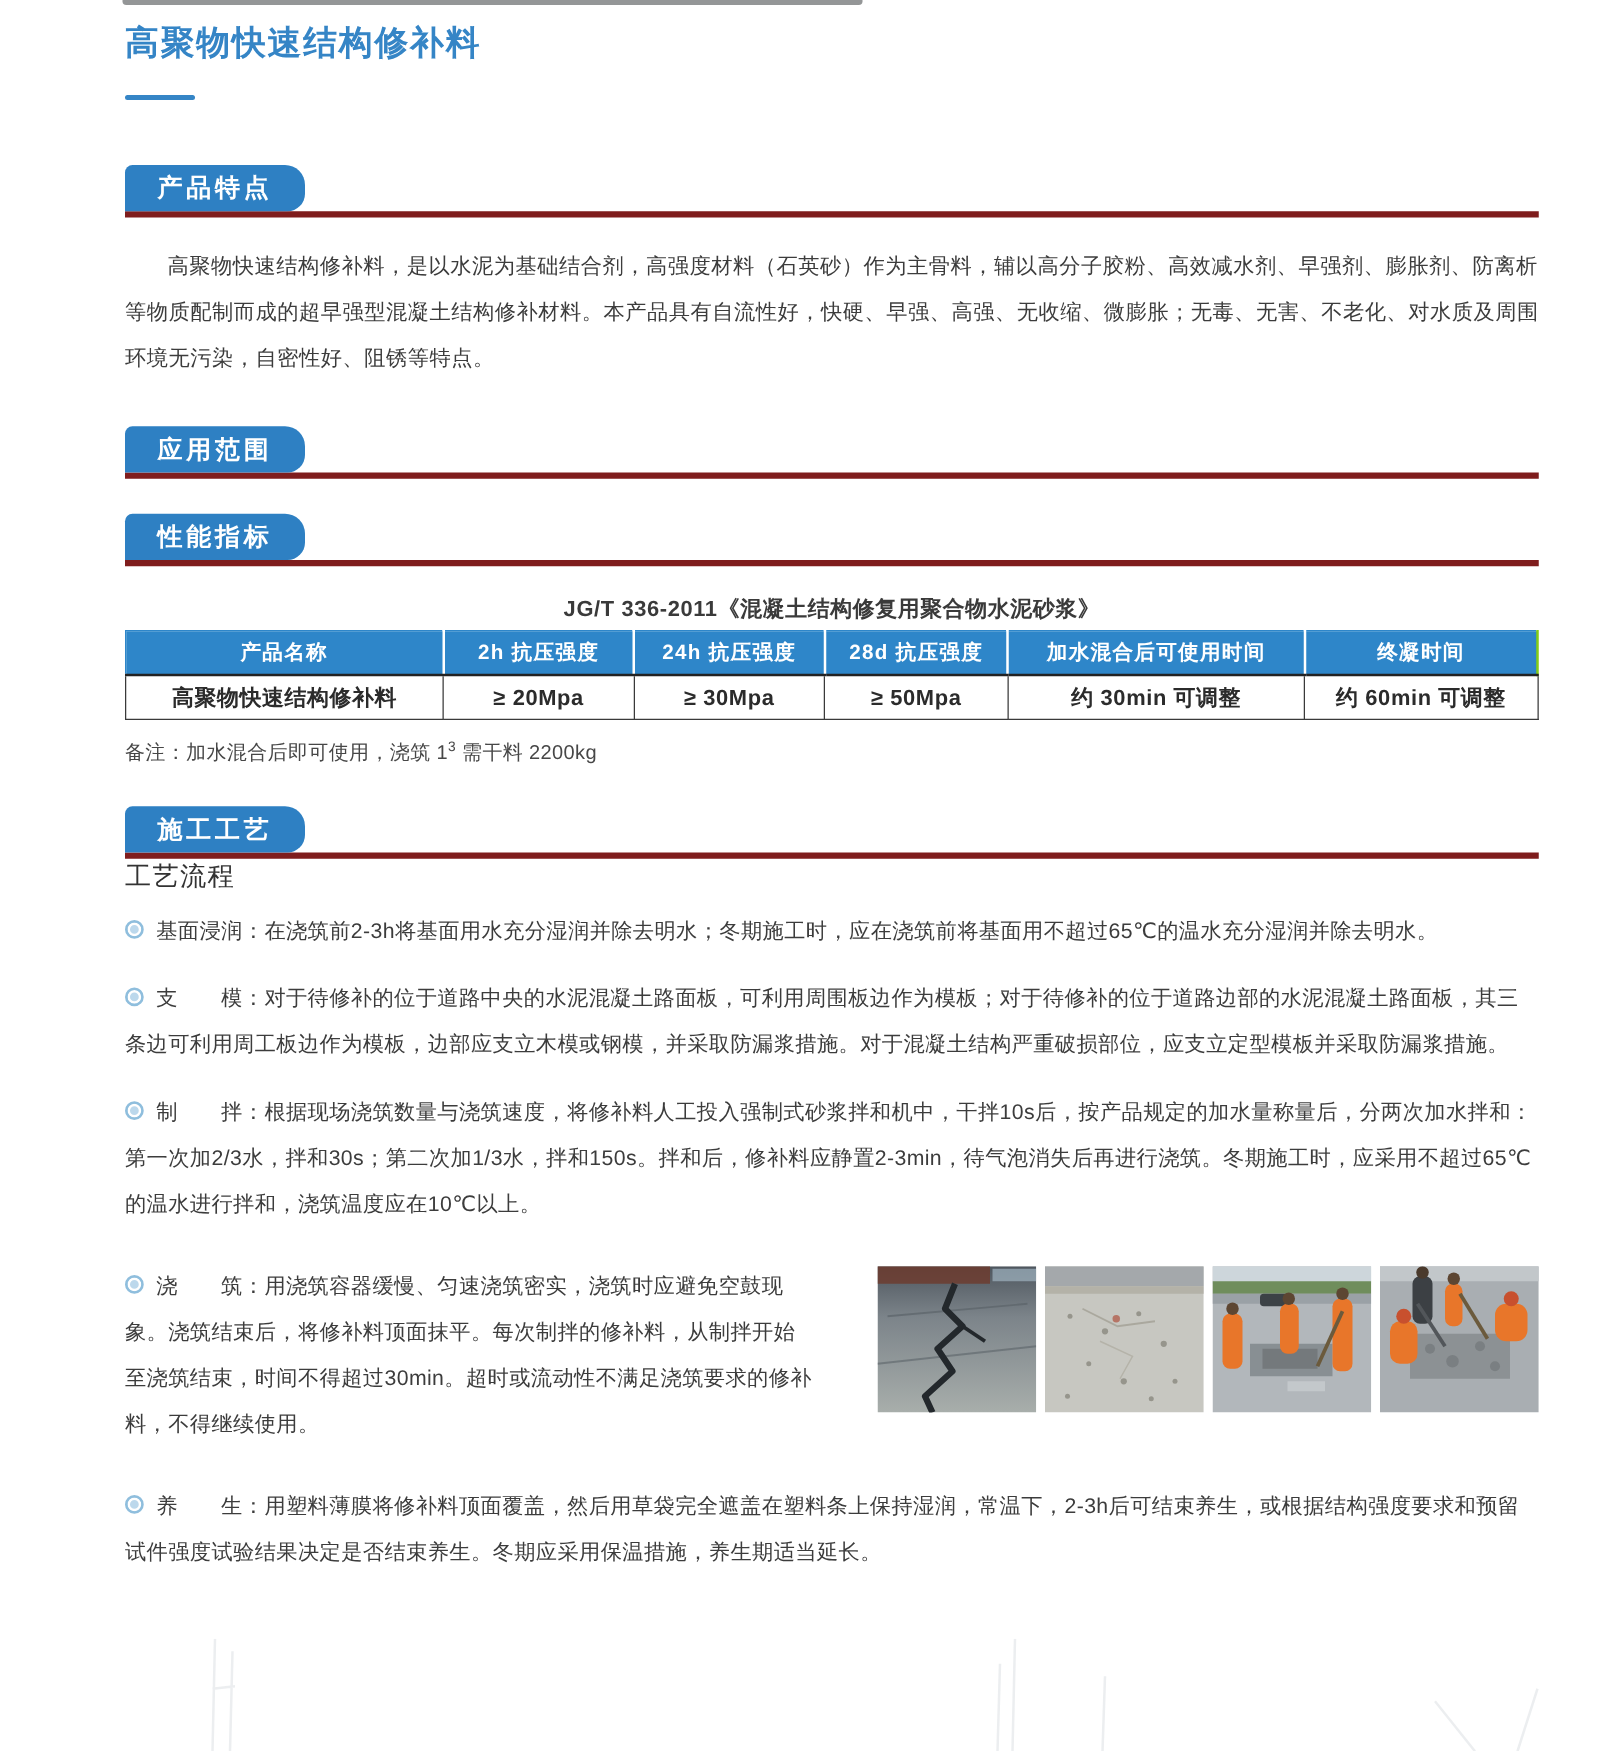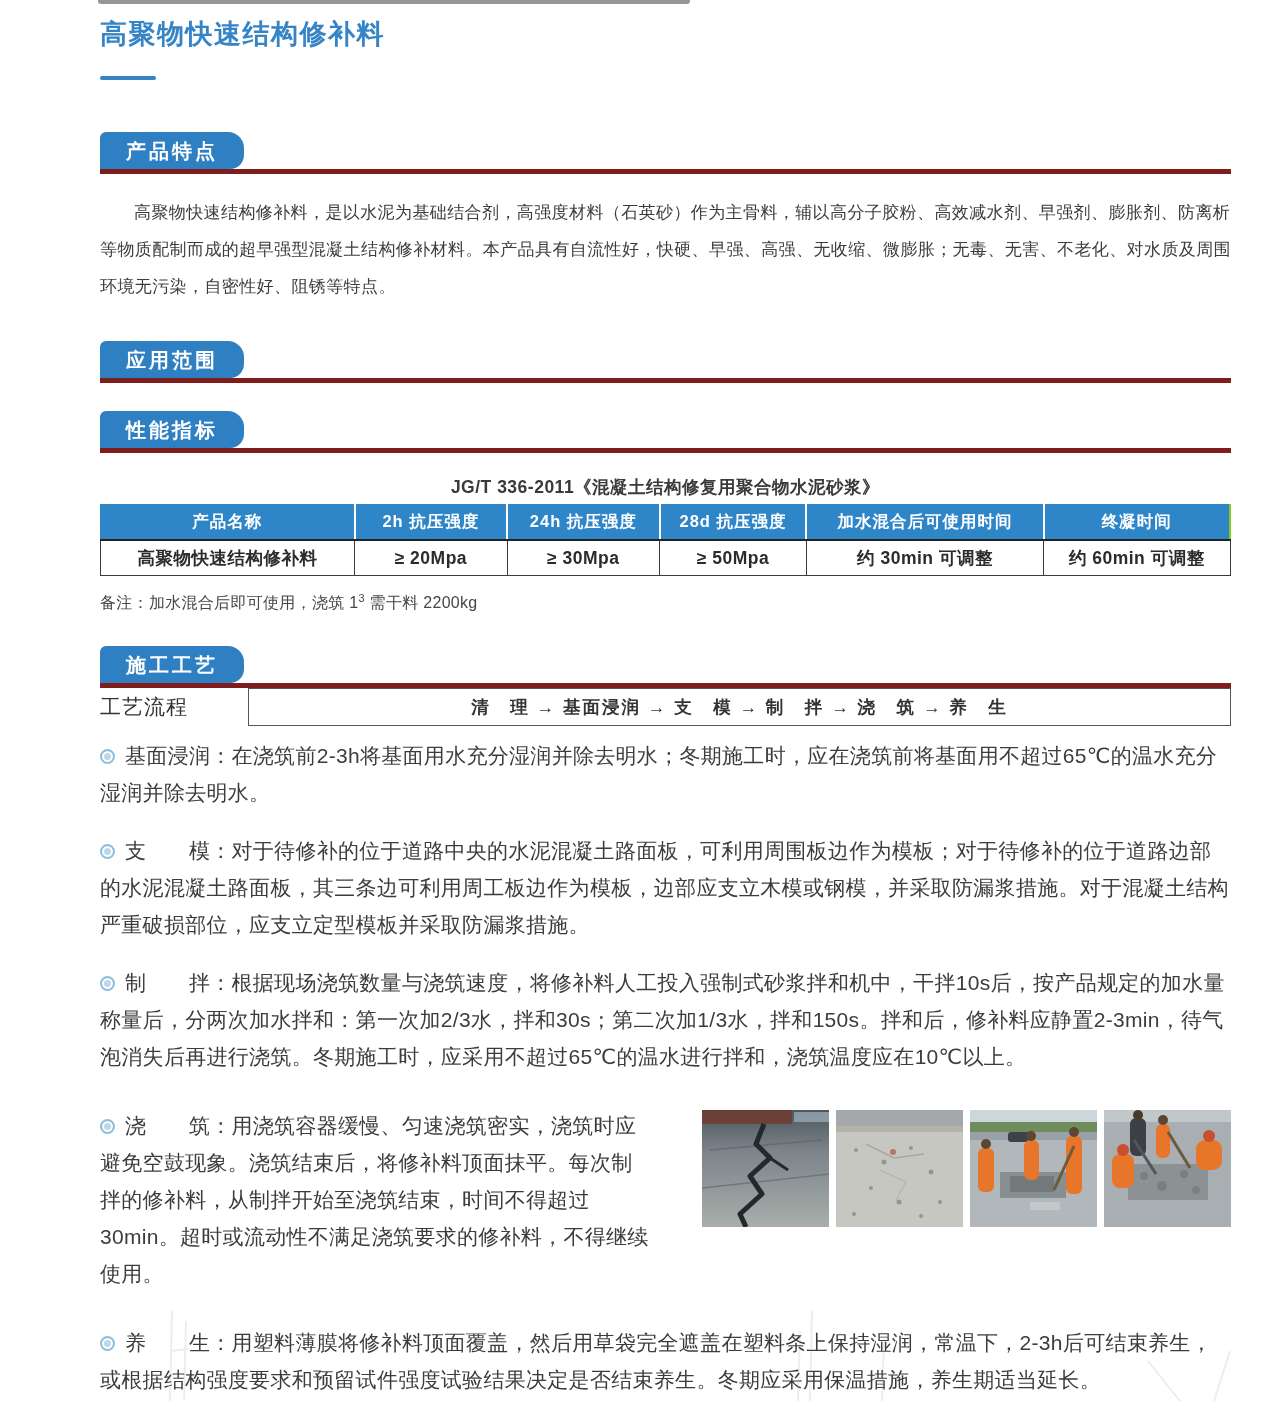--- a/index.html
+++ b/index.html
@@ -46,21 +46,21 @@
   col.c0{width:22.5%;}col.c1{width:13.5%;}col.c2{width:13.5%;}col.c3{width:13%;}col.c4{width:21%;}col.c5{width:16.5%;}
   .perf-note{margin-top:16px;font-size:16px;color:#474747;letter-spacing:.3px;}
   .perf-note sup{font-size:11px;}
   
   .flow-row{display:flex;align-items:stretch;}
   .flow-label{font-size:21px;color:#333;width:148px;flex:0 0 auto;display:flex;align-items:center;letter-spacing:1px;}
   .flow-box{
     flex:1;border:1.5px solid #555;display:flex;align-items:center;justify-content:center;
     font-size:17.5px;font-weight:600;color:#333;letter-spacing:2px;height:36px;
   }
-  .step{margin-top:11px;font-size:21px;line-height:37px;color:#3c3c3c;letter-spacing:.3px;}
+  .step{margin-top:11px;font-size:17px;line-height:37px;color:#3c3c3c;letter-spacing:.3px;}
   .step .ring{margin-right:10px;}
   .step-label{font-weight:400;}
   .pour-row{display:flex;margin-top:0;}
   .pour-text{flex:0 0 552px;}
   .photos{flex:1;display:flex;justify-content:flex-end;gap:7px;margin-top:14px;align-items:flex-start;}
   .photo{width:127px;height:117px;flex:0 0 auto;display:block;}
   
   .m-features{margin-top:52px;}
   .m-apps{margin-top:36px;}
   .m-perf{margin-top:28px;}
@@ -121,21 +121,20 @@
       </tr>
     </tbody>
   </table>
   <div class="perf-note"><span>备注：加水混合后即可使用，浇筑 1</span><sup>3</sup><span> 需干料 2200kg</span></div>
 
   <div class="sec-header m-constr">
     <div class="sec-tab">施工工艺</div>
   </div>
   <div class="flow-row">
     <div class="flow-label">工艺流程</div>
-    <div class="flow-box">清　理 → 基面浸润 → 支　模 → 制　拌 → 浇　筑 → 养　生</div>
   </div>
 
   <p class="step"><span class="ring"></span><span class="step-label">基面浸润：</span><span>在浇筑前2-3h将基面用水充分湿润并除去明水；冬期施工时，应在浇筑前将基面用不超过65℃的温水充分湿润并除去明水。</span></p>
 
   <p class="step"><span class="ring"></span><span class="step-label">支　　模：</span><span>对于待修补的位于道路中央的水泥混凝土路面板，可利用周围板边作为模板；对于待修补的位于道路边部的水泥混凝土路面板，其三条边可利用周工板边作为模板，边部应支立木模或钢模，并采取防漏浆措施。对于混凝土结构严重破损部位，应支立定型模板并采取防漏浆措施。</span></p>
 
   <p class="step"><span class="ring"></span><span class="step-label">制　　拌：</span><span>根据现场浇筑数量与浇筑速度，将修补料人工投入强制式砂浆拌和机中，干拌10s后，按产品规定的加水量称量后，分两次加水拌和：第一次加2/3水，拌和30s；第二次加1/3水，拌和150s。拌和后，修补料应静置2-3min，待气泡消失后再进行浇筑。冬期施工时，应采用不超过65℃的温水进行拌和，浇筑温度应在10℃以上。</span></p>
 
   <div class="pour-row">
     <p class="step pour-text"><span class="ring"></span><span class="step-label">浇　　筑：</span><span>用浇筑容器缓慢、匀速浇筑密实，浇筑时应避免空鼓现象。浇筑结束后，将修补料顶面抹平。每次制拌的修补料，从制拌开始至浇筑结束，时间不得超过30min。超时或流动性不满足浇筑要求的修补料，不得继续使用。</span></p>

